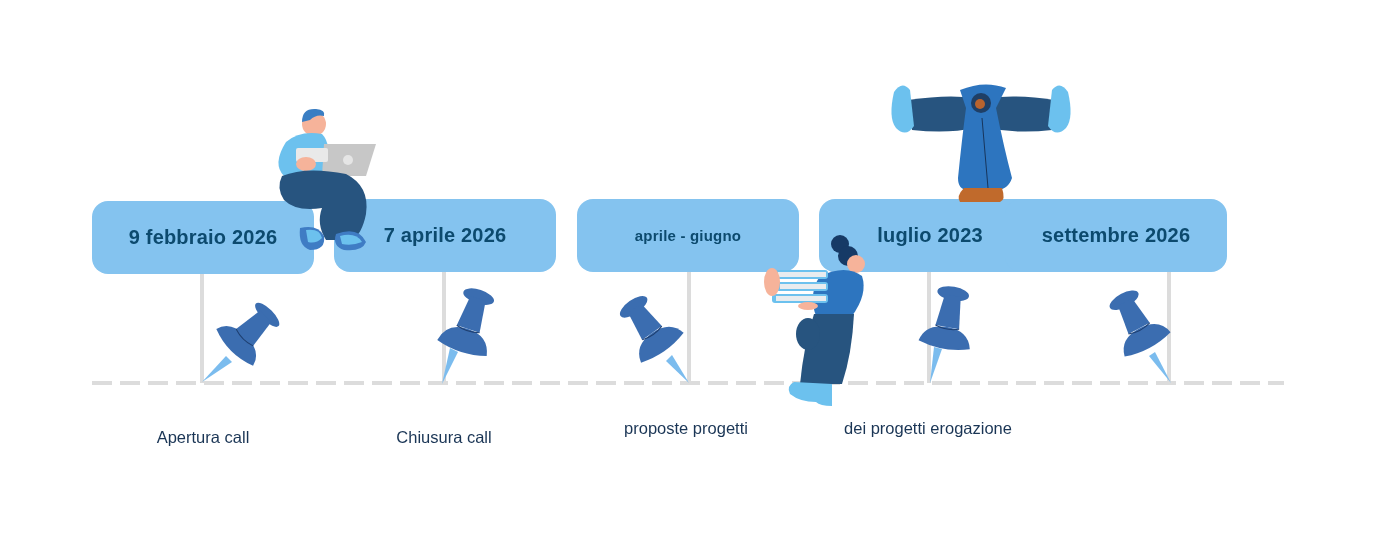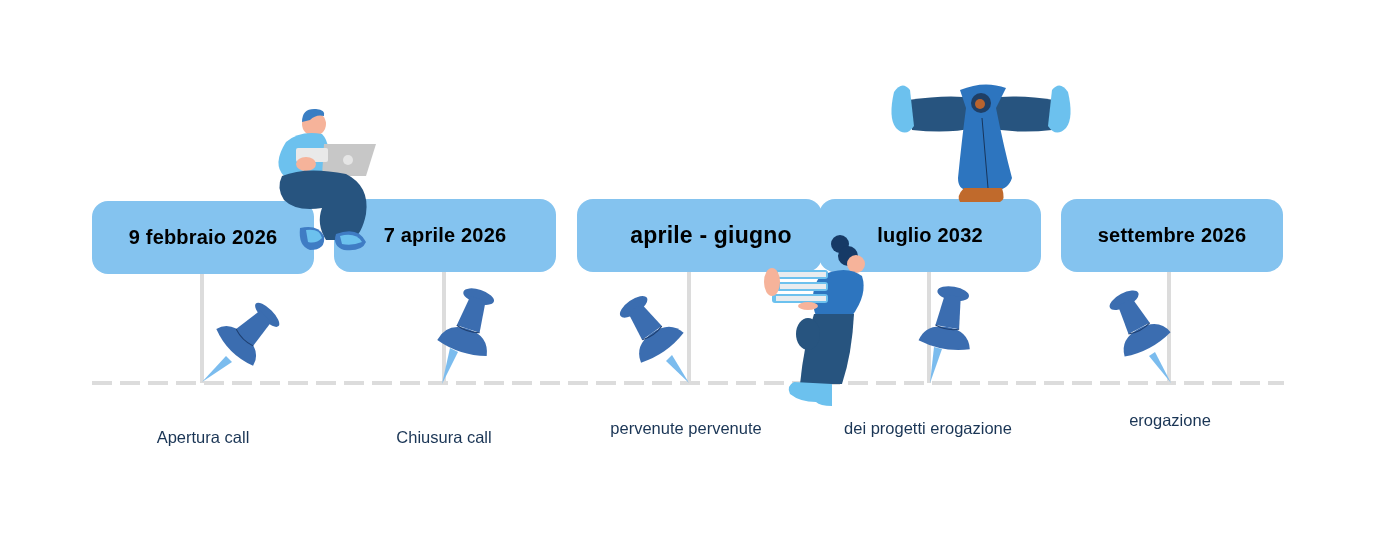--- a/index.html
+++ b/index.html
@@ -10,23 +10,23 @@
   
   .baseline { position: absolute; left: 92px; top: 381px; width: 1192px; height: 4px;
     background: repeating-linear-gradient(90deg, #dcdcdc 0 20px, transparent 20px 28px); }
 
   
   .stem { position: absolute; width: 4px; background: #dcdcdc; top: 270px; height: 113px; }
 
   
   .date-box { position: absolute; top: 200px; width: 222px; height: 73px;
     background: #84c3ef; border-radius: 16px; display: flex; align-items: center;
-    justify-content: center; color: #000000; font-weight: 700; font-size: 20px;
+    justify-content: center; color: #0c4a6e; font-weight: 700; font-size: 20px;
     letter-spacing: 0.2px; }
-  .date-box.small { font-size: 23px; padding-left: 23px; }
+  .date-box.small { font-size: 15px; }
 
   
   .label { position: absolute; top: 418px; width: 240px; text-align: center;
     color: #1a3555; font-size: 16.5px; line-height: 18px; font-weight: 500; }
   .label span { display: block; }
 
   .pin { position: absolute; }
   .illus { position: absolute; }
 </style>
 </head>
@@ -45,23 +45,23 @@
   <div class="date-box" style="left:92px;top:201px">
     <span>9 febbraio 2026</span>
   </div>
   <div class="date-box" style="left:334px;top:199px">
     <span>7 aprile 2026</span>
   </div>
   <div class="date-box small" style="left:577px;top:199px">
     <span>aprile - giugno</span>
   </div>
   <div class="date-box" style="left:819px;top:199px">
-    <span>luglio 2032</span>
+    <span>luglio 2023</span>
   </div>
-  <div class="date-box" style="left:1061px;top:199px">
+  <div class="date-box" style="left:1005px;top:199px">
     <span>settembre 2026</span>
   </div>
 
   <svg class="pin" style="left:196px;top:296px" width="100" height="90" viewBox="0 0 100 90">
     <polygon points="6,86 30,60 36,66" fill="#7bbcee"></polygon>
     <g transform="rotate(45 50 40)">
       <ellipse cx="50" cy="10" rx="16" ry="6" fill="#3b6db0"></ellipse>
       <polygon points="42,12 58,12 62,42 38,42" fill="#3b6db0"></polygon>
       <path d="M24,56 Q28,40 50,40 Q72,40 76,56 Q50,66 24,56 Z" fill="#3b6db0"></path>
       <path d="M38,42 Q50,46 62,42" stroke="#1e3f70" stroke-width="1" fill="none"></path>
@@ -171,22 +171,21 @@
     <ellipse cx="48" cy="72" rx="10" ry="4" fill="#f6b39a"></ellipse>
   </svg>
 
   <div class="label" style="left:83px;top:428px">
     <span>Apertura call</span>
   </div>
   <div class="label" style="left:324px;top:428px">
     <span>Chiusura call</span>
   </div>
   <div class="label" style="left:566px;top:419px">
-    <span>pervenute pervenute</span>
+    <span>proposte progetti</span>
   </div>
   <div class="label" style="left:808px;top:419px">
     <span>dei progetti erogazione</span>
   </div>
   <div class="label" style="left:1050px;top:411px">
-    <span>erogazione</span>
   </div>
 
 </div>
 
 </body></html>

